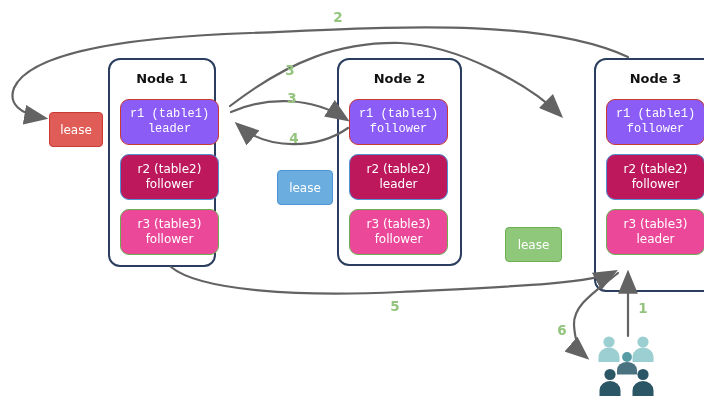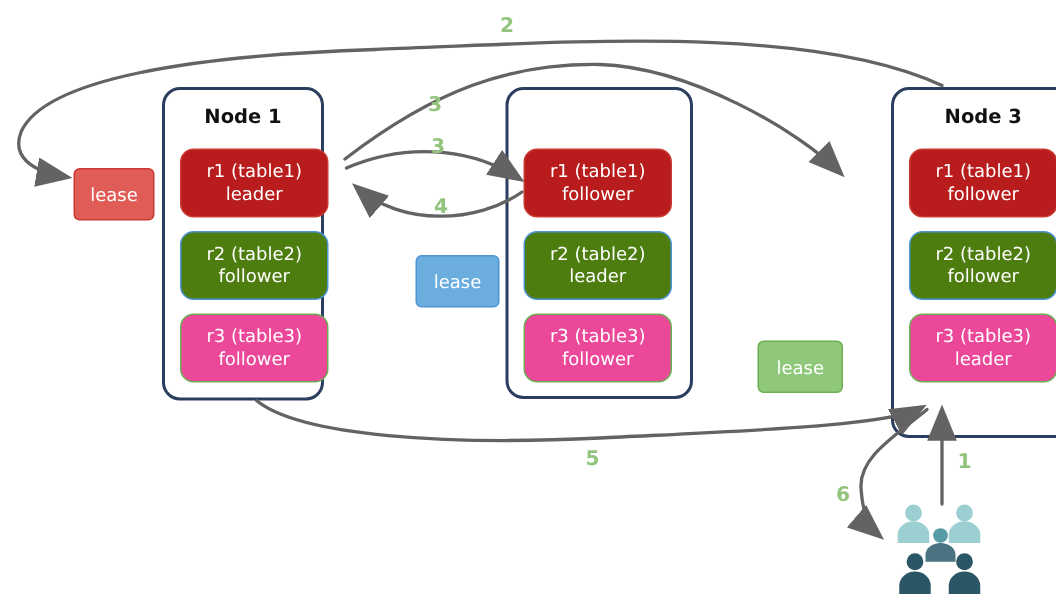--- a/index.html
+++ b/index.html
@@ -18,22 +18,22 @@
   .node-title{
     text-align:center;margin-top:11px;font-weight:bold;font-size:13px;color:#111111;
   }
   .replica{
     position:absolute;left:10px;width:99px;height:46px;border-radius:9px;
     display:flex;flex-direction:column;align-items:center;justify-content:center;
     color:#ffffff;font-size:12px;line-height:15px;text-align:center;
     border:1.5px solid;box-sizing:border-box;
   }
   .pos-r1{top:39px;} .pos-r2{top:94px;} .pos-r3{top:149px;}
-  .c-red{background:#b91c1c;border-color:#c93a32;}
-  .c-blue{background:#4d7c0f;border-color:#4d94d4;}
+  .c-red{background:#8b5cf6;border-color:#c93a32;font-family:Liberation Mono, monospace;}
+  .c-blue{background:#be185d;border-color:#4d94d4;}
   .c-green{background:#ec4899;border-color:#6caf52;}
   
   .lease{
     position:absolute;height:35px;border-radius:4px;color:#ffffff;font-size:12px;
     display:flex;align-items:center;justify-content:center;
     border:1.5px solid;box-sizing:border-box;z-index:3;
   }
   .lease-red{left:49px;top:112px;width:54px;background:#e05c57;border-color:#c93a32;}
   .lease-blue{left:277px;top:170px;width:56px;background:#6badde;border-color:#4d94d4;}
   .lease-green{left:505px;top:227px;width:57px;background:#90c87b;border-color:#6caf52;}
@@ -78,20 +78,21 @@
       <div>r2 (table2)</div>
       <div>follower</div>
     </div>
     <div class="replica c-green pos-r3">
       <div>r3 (table3)</div>
       <div>follower</div>
     </div>
   </div>
 
   <div class="node node-2">
+    <div class="node-title">Node 2</div>
     <div class="replica c-red pos-r1">
       <div>r1 (table1)</div>
       <div>follower</div>
     </div>
     <div class="replica c-blue pos-r2">
       <div>r2 (table2)</div>
       <div>leader</div>
     </div>
     <div class="replica c-green pos-r3">
       <div>r3 (table3)</div>

